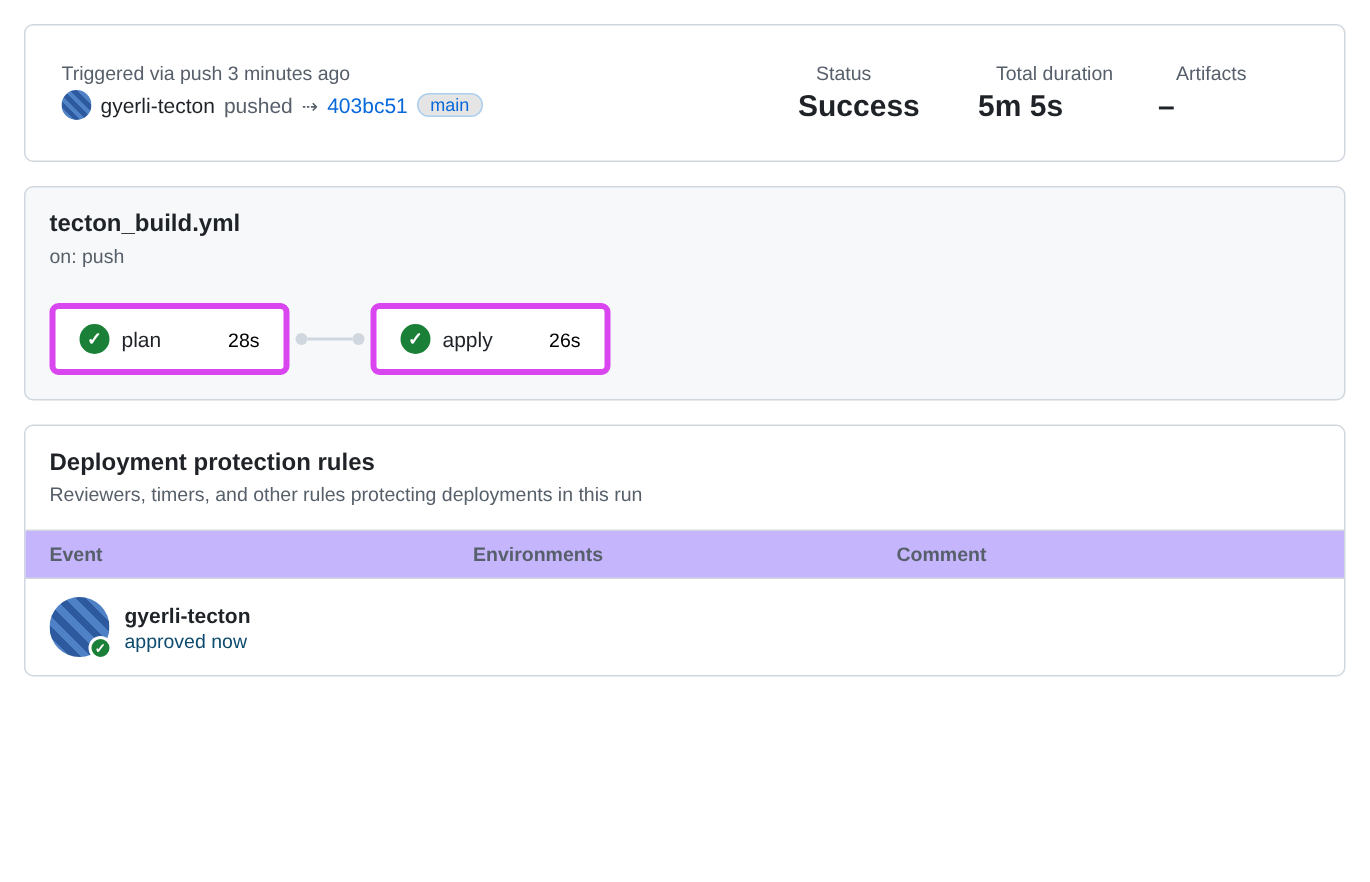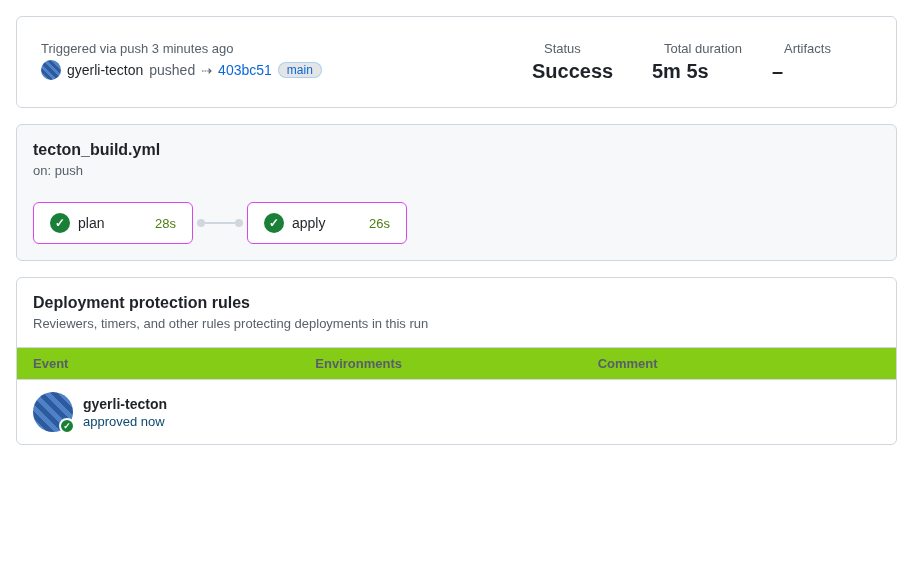--- a/index.html
+++ b/index.html
@@ -151,42 +151,42 @@
       align-items: center;
       gap: 0;
       margin-top: 24px;
     }
 
     .job-box {
       display: flex;
       align-items: center;
       gap: 8px;
       background: #ffffff;
-      border: 1px solid #d946ef;
+      border: 4px solid #d946ef;
       border-radius: 6px;
       padding: 10px 16px;
       min-width: 160px;
       justify-content: space-between;
     }
 
     .job-left {
       display: flex;
       align-items: center;
       gap: 8px;
     }
 
     .job-name {
       font-size: 14px;
       font-weight: 500;
       color: #1f2328;
     }
 
     .job-duration {
       font-size: 13px;
-      color: #4d7c0f;
+      color: #000000;
     }
 
     .job-connector {
       display: flex;
       align-items: center;
       padding: 0 4px;
     }
 
     .connector-line {
       display: flex;
@@ -249,21 +249,21 @@
       font-size: 13px;
       color: #57606a;
       margin-top: 4px;
     }
 
     .table-header {
       display: grid;
       grid-template-columns: 1fr 1fr 1fr;
       padding: 8px 16px;
       border-bottom: 1px solid #d0d7de;
-      background: #84cc16;
+      background: #c4b5fd;
     }
 
     .table-header-cell {
       font-size: 13px;
       font-weight: 600;
       color: #57606a;
     }
 
     .table-row {
       display: grid;

